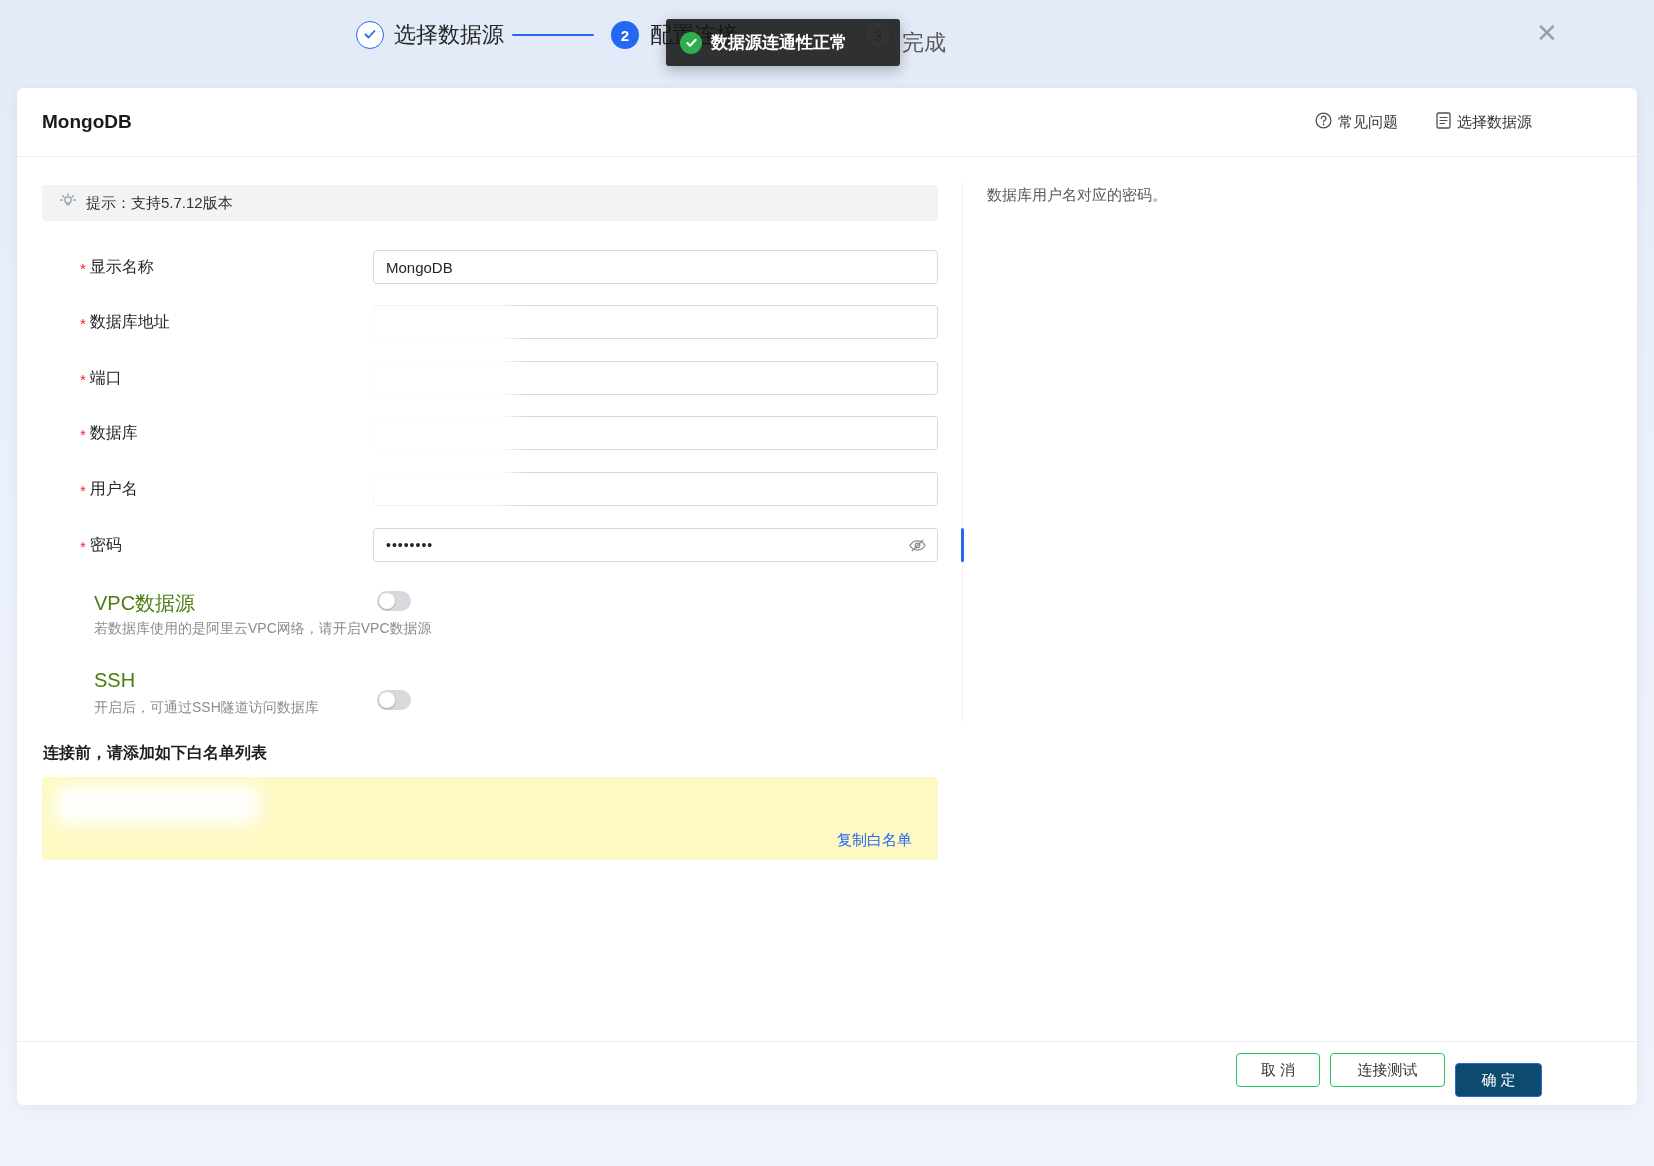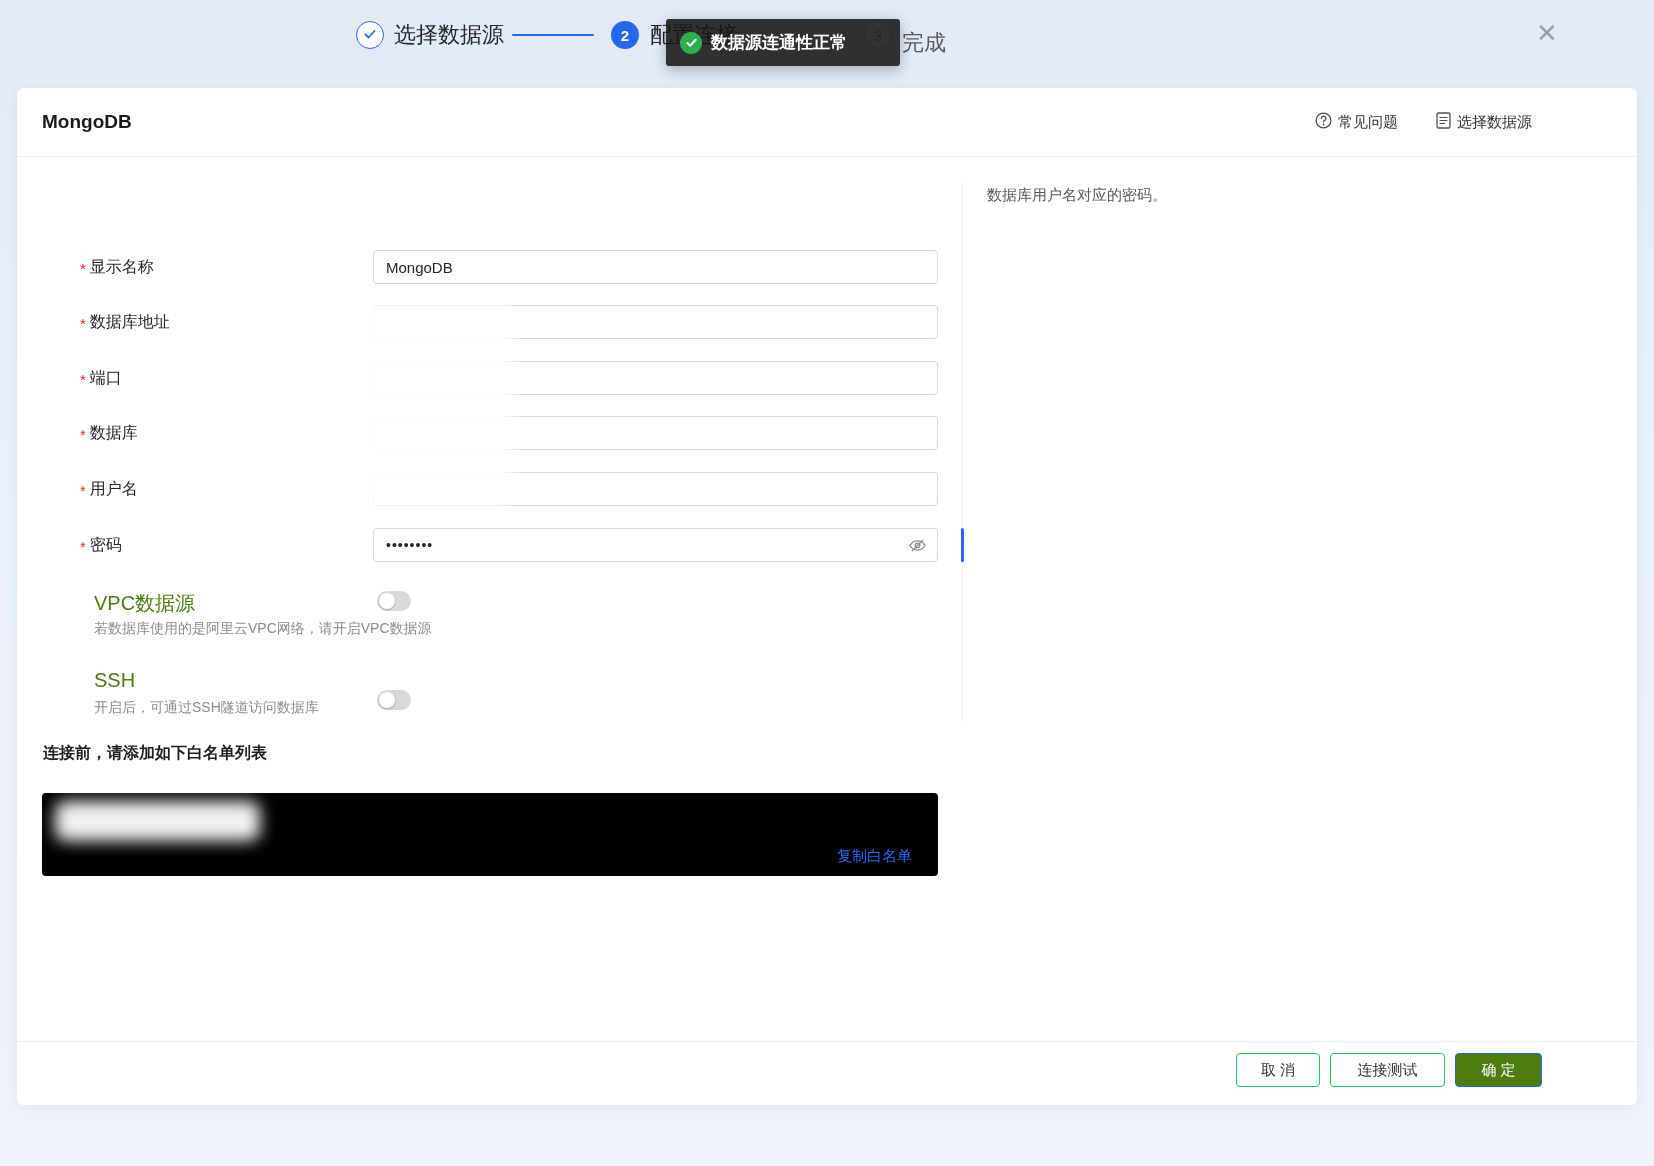--- a/index.html
+++ b/index.html
@@ -61,32 +61,32 @@
   .toggle .knob{position:absolute;left:2px;top:2px;width:16px;height:16px;border-radius:50%;
     background:#fff;box-shadow:0 1px 2px rgba(0,0,0,.25);}
   .tog-label{font-size:20px;color:#4d7c0f;}
   .helper{font-size:14px;color:#8c8c8c;white-space:nowrap;}
 
   .vdivider{left:945px;top:95px;width:1px;height:540px;background:#f0f1f3;}
   .active-bar{left:944px;top:440px;width:3px;height:34px;background:#2468f2;border-radius:2px;z-index:2;}
   .side-help{left:970px;top:98px;width:430px;font-size:15px;color:#595959;}
 
   .wl-title{left:26px;top:654px;font-size:16px;font-weight:700;color:#1f1f1f;line-height:22px;}
-  .wl-box{left:25px;top:705px;width:896px;height:83px;background:#000000;border-radius:4px;font-family:Liberation Serif, serif;}
+  .wl-box{left:25px;top:689px;width:896px;height:83px;background:#fef9c3;border-radius:4px;font-family:Liberation Serif, serif;}
   .wl-copy{position:absolute;right:26px;bottom:10px;color:#2468f2;font-size:15px;cursor:pointer;}
 
   .redact{background:#fff;filter:blur(8px);border-radius:10px;z-index:5;opacity:.95;}
 
   
   .footer-line{left:0;top:953px;width:1620px;height:1px;background:#ededef;}
   .btn{top:965px;height:34px;box-sizing:border-box;border-radius:4px;font-size:15px;
     display:flex;align-items:center;justify-content:center;cursor:pointer;
     font-family:"Liberation Sans","DejaVu Sans",sans-serif;}
   .btn.ghost{background:#fff;border:1px solid #22c55e;color:#333;}
-  .btn.primary{background:#4d7c0f;border:1px solid #2468f2;color:#fff;}
+  .btn.primary{background:#0c4a6e;border:1px solid #2468f2;color:#fff;margin-top:10px;}
 </style>
 </head>
 <body>
 
 <div class="screen">
 
   <div>
     <div class="abs step-circle done" style="left:356px;top:21px;">
       <span>
         <svg width="14" height="14" viewBox="0 0 14 14">
@@ -142,20 +142,30 @@
             <svg width="15" height="17" viewBox="0 0 15 17">
                 <rect x="1" y="1" width="13" height="15" rx="1.5" fill="none" stroke="#4b4f55" stroke-width="1.3"></rect>
                 <path d="M4 5.5h7M4 8.5h7M4 11.5h4.5" fill="none" stroke="#4b4f55" stroke-width="1.2" stroke-linecap="round"></path>
               </svg>
           </span>
           <span>选择数据源</span>
         </div>
       </div>
     </div>
 
+    <div class="abs tip">
+      <span>
+        <svg width="18" height="18" viewBox="0 0 18 18" fill="none" stroke="#9aa0a6" stroke-width="1.3" stroke-linecap="round">
+            <circle cx="9" cy="8" r="3.2"></circle>
+            <path d="M7.8 11v1.6h2.4V11"></path>
+            <path d="M9 1.6v1.7M3.8 3.8L5 5M14.2 3.8L13 5M1.6 8h1.7M14.7 8h1.7"></path>
+          </svg>
+      </span>
+      <span class="tip-text">提示：支持5.7.12版本</span>
+    </div>
 
     <div class="abs flabel" style="top:162px;">
       <span class="req">*</span>
       <span>显示名称</span>
     </div>
     <input class="abs finput" style="top: 162px;" value="MongoDB">
 
     <div class="abs flabel" style="top:217px;">
       <span class="req">*</span>
       <span>数据库地址</span>

